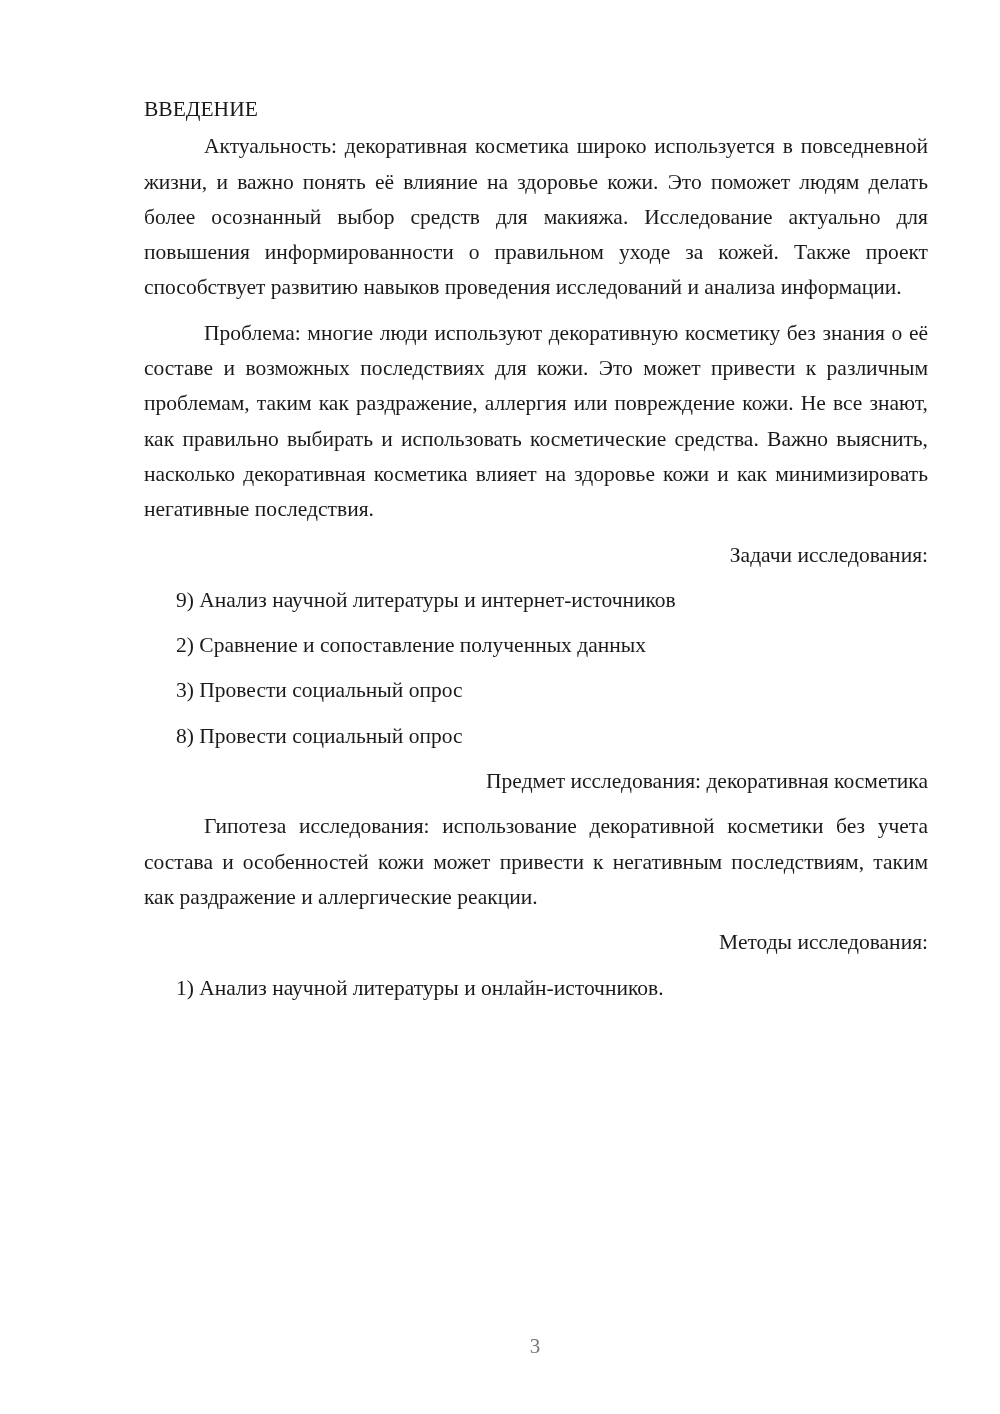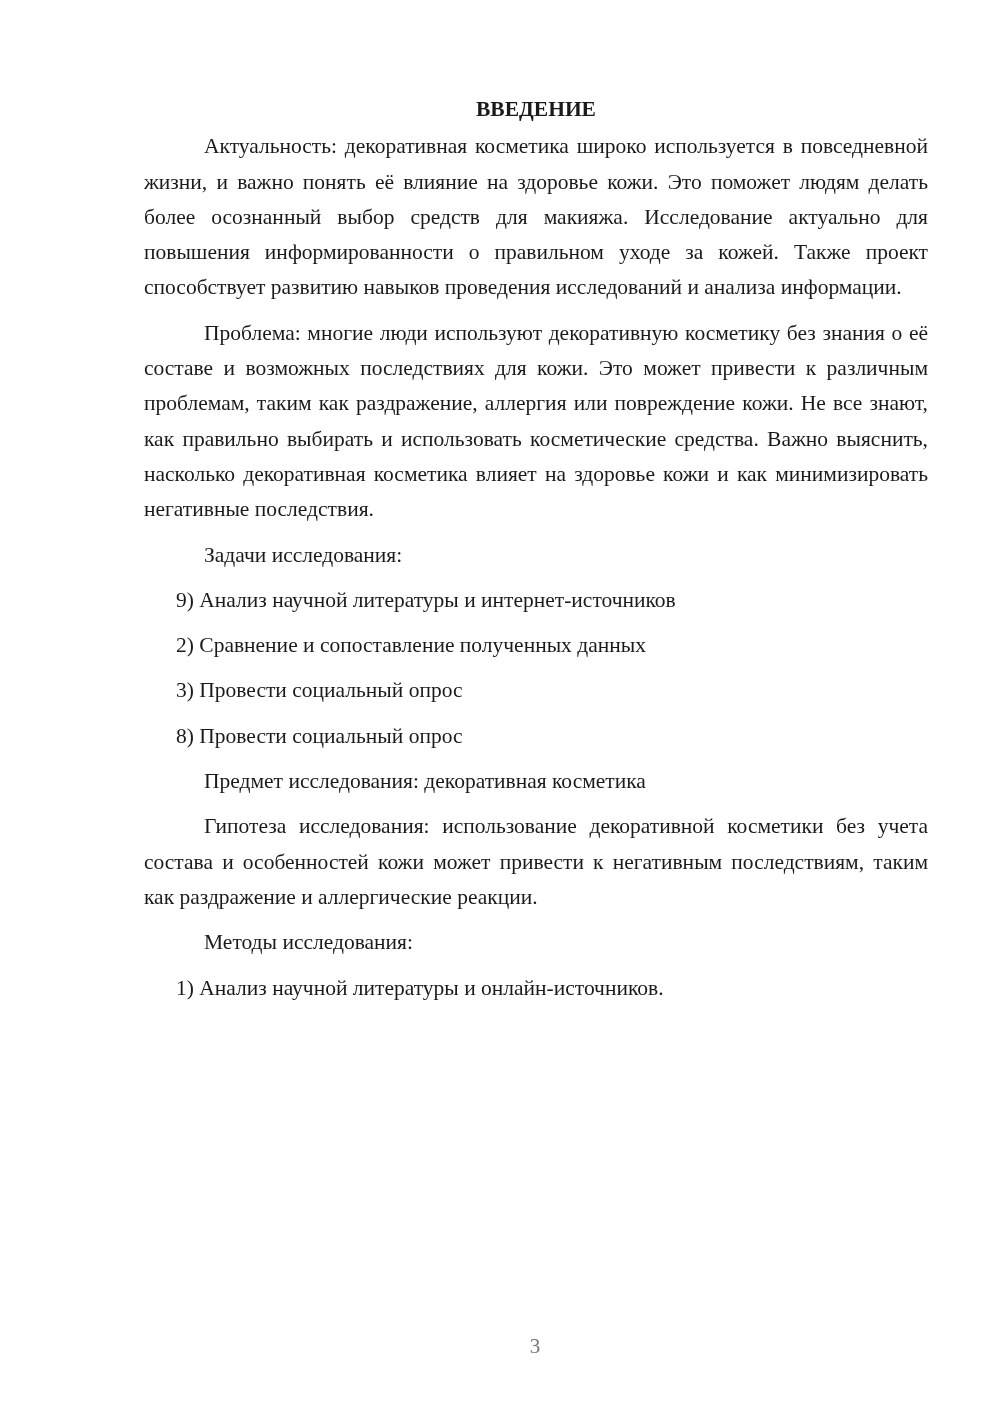--- a/index.html
+++ b/index.html
@@ -3,24 +3,24 @@
 <meta charset="utf-8">
 <style>
   html, body { margin: 0; padding: 0; background: #ffffff; }
   body { width: 1000px; height: 1414px; position: relative; overflow: hidden; }
   .page {
     position: absolute; left: 144px; top: 92px; width: 784px;
     font-family: "Liberation Serif", "DejaVu Serif", serif;
     font-size: 21.5px; color: #1a1a1a; line-height: 35.3px;
   }
   .title {
-    text-align: center; font-weight: bold; margin: 0 0 2px 0; font-size: 21.5px;
+    text-align: left; font-weight: normal; margin: 0 0 2px 0; font-size: 21.5px;
   }
   .para { text-indent: 60px; text-align: justify; margin: 0 0 10px 0; }
-  .line { margin: 0 0 10px 0; text-indent: 60px; }
+  .line { margin: 0 0 10px 0; text-indent: 60px; text-align: right; }
   .item { margin: 0 0 10px 32px; }
   .pagenum {
     position: absolute; left: 0; width: 1070px; top: 1334px; text-align: center;
     font-family: "Liberation Serif", serif; font-size: 21px; color: #777;
   }
 </style>
 </head>
 <body>
 
 <div class="page">

